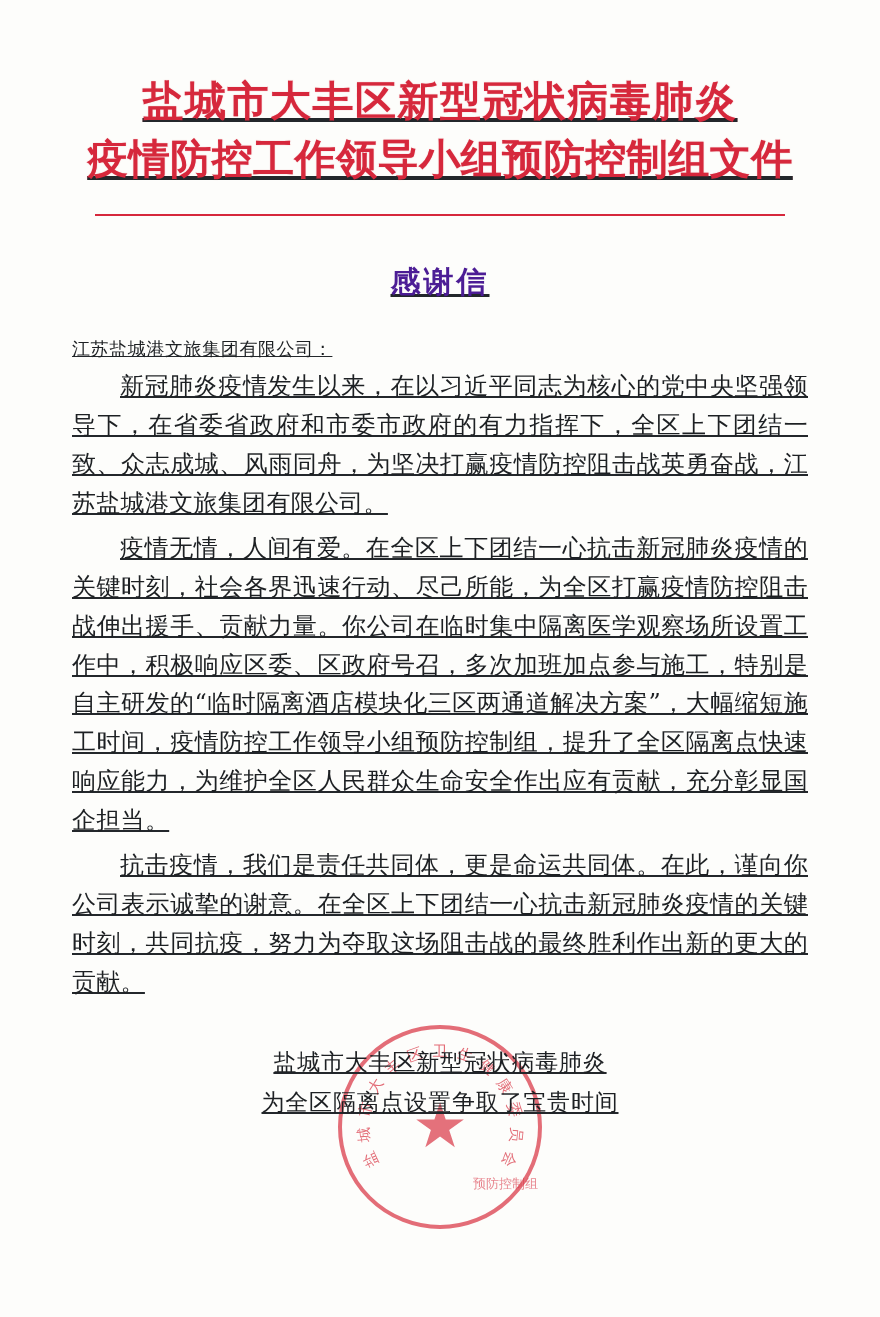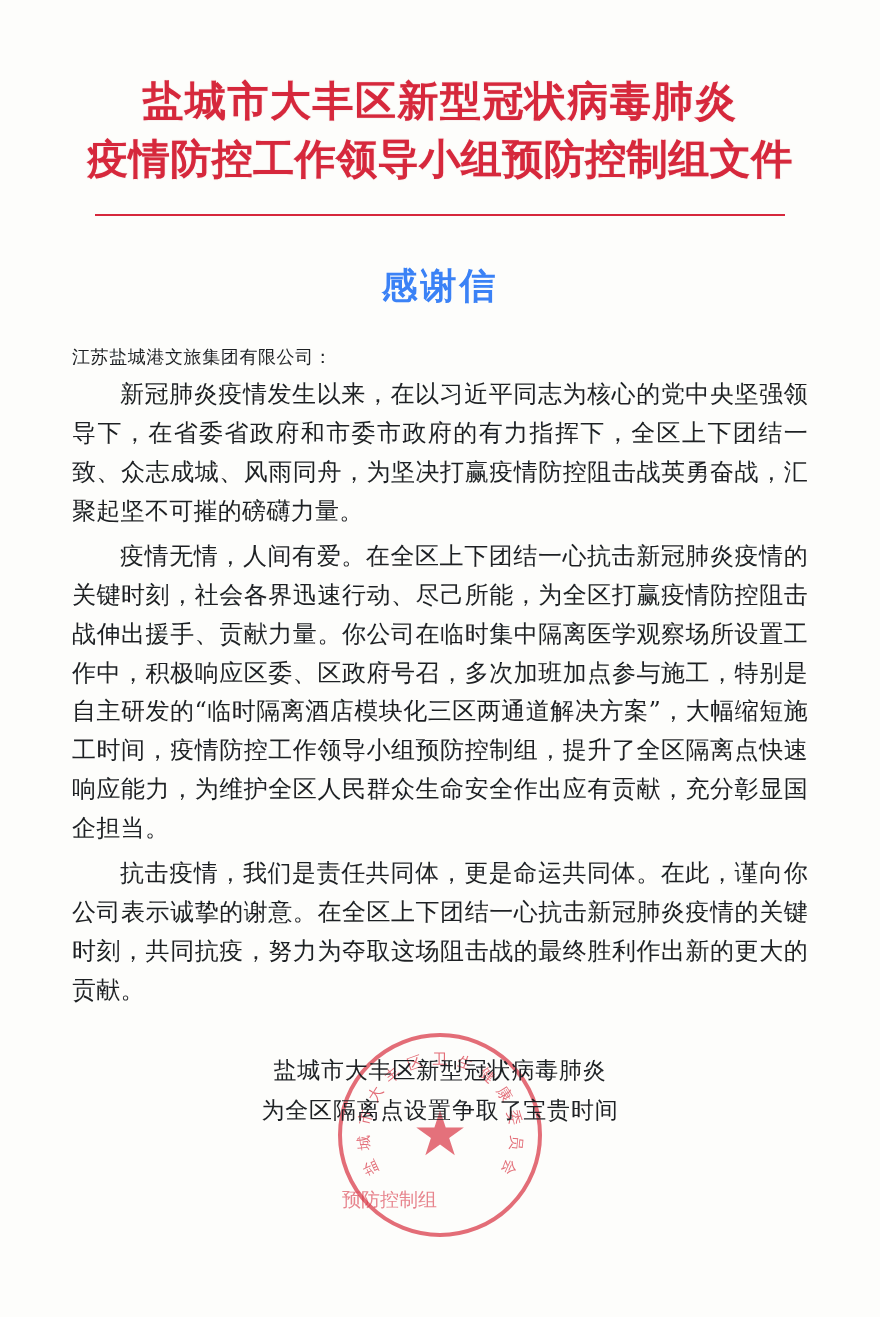--- a/index.html
+++ b/index.html
@@ -15,20 +15,21 @@
     color: #23272b;
     overflow: hidden;
   }
   .page {
     position: relative;
     width: 880px;
     height: 1317px;
     background: #fdfdfb;
     box-sizing: border-box;
     padding: 0 72px;
+    text-decoration: underline;
   }
 
   
   .letterhead {
     padding-top: 72px;
     text-align: center;
   }
   .letterhead-line {
     color: #d6283c;
     font-family: "DejaVu Serif", "Liberation Serif", serif;
@@ -46,25 +47,25 @@
   .letterhead-rule {
     margin: 26px auto 0 auto;
     width: 690px;
     height: 2px;
     background: #d6283c;
   }
 
   
   .doc-title {
     text-align: center;
-    font-size: 36px;
+    font-size: 30px;
     font-weight: 700;
     letter-spacing: 3px;
     margin-top: 46px;
-    color: #3b82f6;
+    color: #4c1d95;
   }
 
   
   .salutation {
     margin-top: 34px;
     font-size: 18px;
     letter-spacing: 0.6px;
     color: #1d2023;
   }
   .body-para {
@@ -128,43 +129,43 @@
     left: 50%;
     top: 50%;
     font-size: 15px;
     color: rgba(216,52,68,0.72);
     font-family: "DejaVu Serif", "Liberation Serif", serif;
     transform-origin: 0 0;
   }
   .seal-bottom-text {
     position: absolute;
     left: 0;
-    bottom: 20px;
+    bottom: 32px;
     width: 100%;
-    text-align: left;
-    font-size: 19px;
+    text-align: right;
+    font-size: 13px;
     color: rgba(216,52,68,0.6);
   }
 </style>
 </head>
 <body>
 
 <div class="page">
 
   <div class="letterhead">
     <div class="letterhead-line">盐城市大丰区新型冠状病毒肺炎</div>
     <div class="letterhead-line second">疫情防控工作领导小组预防控制组文件</div>
     <div class="letterhead-rule"></div>
   </div>
 
   <div class="doc-title">感谢信</div>
 
   <div class="salutation">江苏盐城港文旅集团有限公司：</div>
 
-  <p class="body-para">新冠肺炎疫情发生以来，在以习近平同志为核心的党中央坚强领导下，在省委省政府和市委市政府的有力指挥下，全区上下团结一致、众志成城、风雨同舟，为坚决打赢疫情防控阻击战英勇奋战，汇聚起坚不可摧的磅礴力量。</p>
+  <p class="body-para">新冠肺炎疫情发生以来，在以习近平同志为核心的党中央坚强领导下，在省委省政府和市委市政府的有力指挥下，全区上下团结一致、众志成城、风雨同舟，为坚决打赢疫情防控阻击战英勇奋战，江苏盐城港文旅集团有限公司。</p>
   <p class="body-para">疫情无情，人间有爱。在全区上下团结一心抗击新冠肺炎疫情的关键时刻，社会各界迅速行动、尽己所能，为全区打赢疫情防控阻击战伸出援手、贡献力量。你公司在临时集中隔离医学观察场所设置工作中，积极响应区委、区政府号召，多次加班加点参与施工，特别是自主研发的“临时隔离酒店模块化三区两通道解决方案”，大幅缩短施工时间，疫情防控工作领导小组预防控制组，提升了全区隔离点快速响应能力，为维护全区人民群众生命安全作出应有贡献，充分彰显国企担当。</p>
   <p class="body-para">抗击疫情，我们是责任共同体，更是命运共同体。在此，谨向你公司表示诚挚的谢意。在全区上下团结一心抗击新冠肺炎疫情的关键时刻，共同抗疫，努力为夺取这场阻击战的最终胜利作出新的更大的贡献。</p>
 
   <div class="signature-block">
 
     <div class="seal">
       <div class="seal-text">
           <span style="transform: translate(-68.8794px, 32.119px) rotate(-115deg) translate(-50%, -50%);">盐</span>
           <span style="transform: translate(-75.6065px, 7.72427px) rotate(-95.8333deg) translate(-50%, -50%);">城</span>
           <span style="transform: translate(-73.9514px, -17.5268px) rotate(-76.6667deg) translate(-50%, -50%);">市</span>

